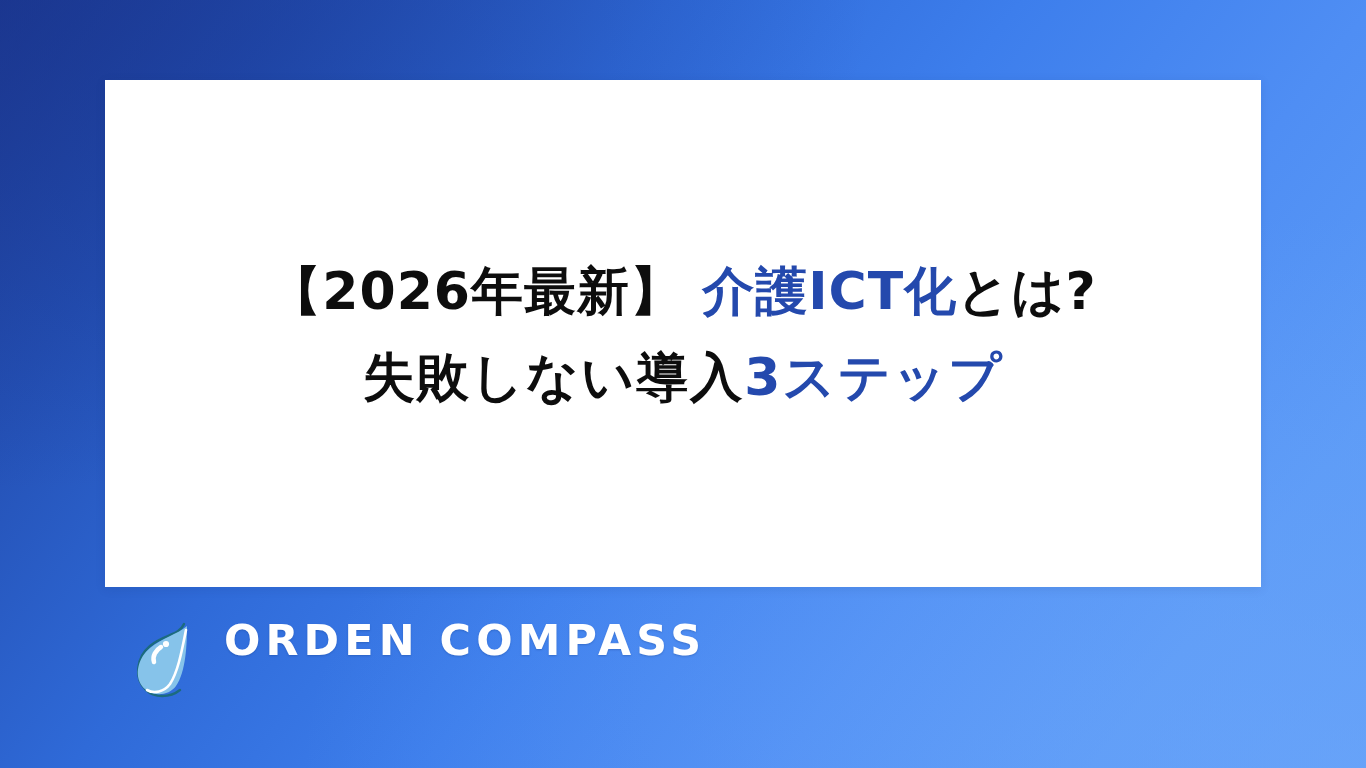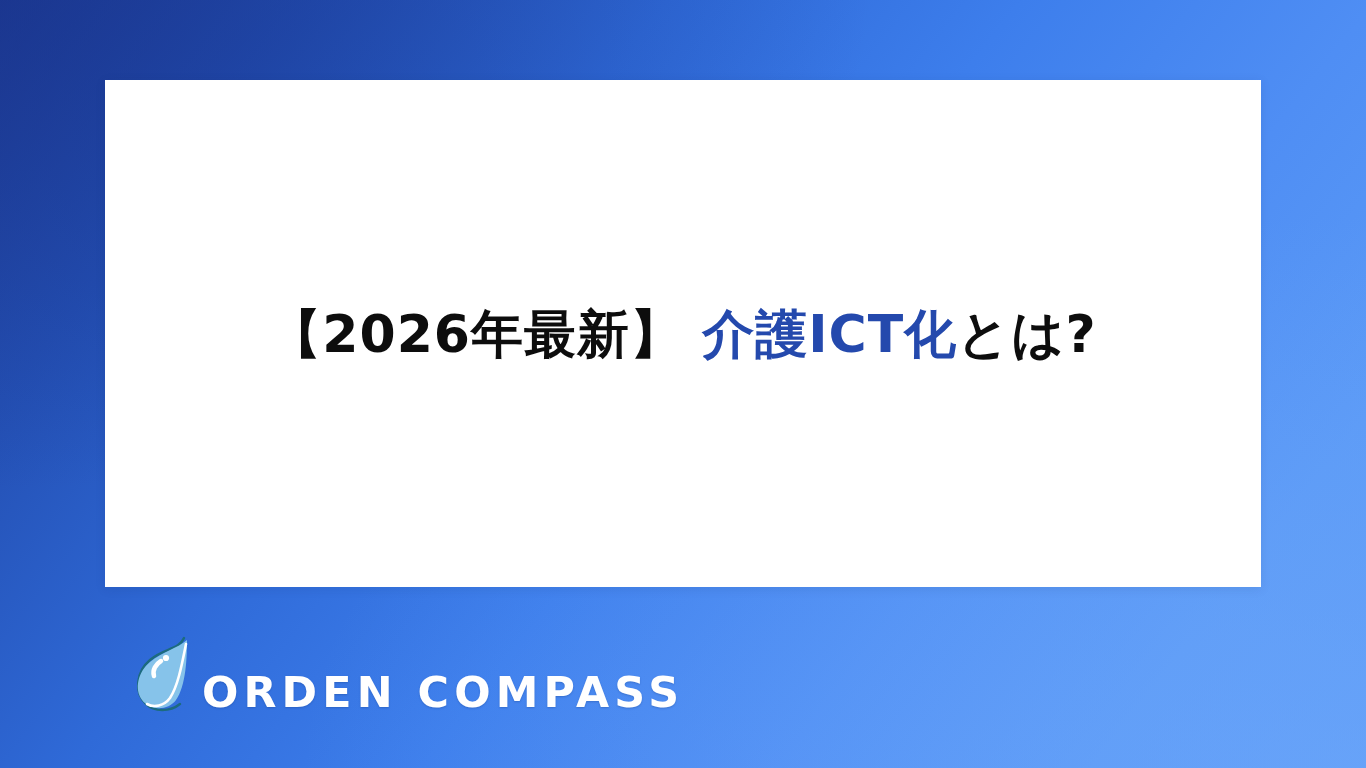--- a/index.html
+++ b/index.html
@@ -84,23 +84,24 @@
 
   
   .hl-line.l1 { letter-spacing: 1px; }
   .hl-line.l2 { letter-spacing: 2px; }
   .hl-line.l3 { letter-spacing: 2px; }
 
   
   .brand {
     position: absolute;
     left: 130px;
-    top: 634px;
+    top: 620px;
     display: flex;
-    align-items: flex-end;
+    align-items: flex-start;
+    gap: 22px;
   }
   .brand-mark {
     width: 72px;
     height: 80px;
     flex: 0 0 auto;
     display: block;
   }
   .brand-name {
     color: #ffffff;
     font-family: "DejaVu Sans", "Liberation Sans", sans-serif;
@@ -124,20 +125,23 @@
   <div class="bg-tint"></div>
 
   <div class="card">
     <div class="headline">
 
       <div class="hl-line l1">
         <span class="seg black">【2026年最新】</span><span class="seg black"> </span><span class="seg blue">介護ICT化</span><span class="seg black">とは?</span>
       </div>
 
 
+      <div class="hl-line l3">
+        <span class="seg black">失敗しない導入</span><span class="seg blue">3ステップ</span>
+      </div>
 
     </div>
   </div>
 
   <div class="brand">
 
     <svg class="brand-mark" viewBox="0 0 72 80" aria-hidden="true">
 
       <path d="M54 4 C 49 16, 34 14, 20 26 C 6 38, 4 58, 16 70 C 24 78, 40 78, 50 70" fill="none" stroke="#1c6b7e" stroke-width="2.4" stroke-linecap="round"></path>
 

